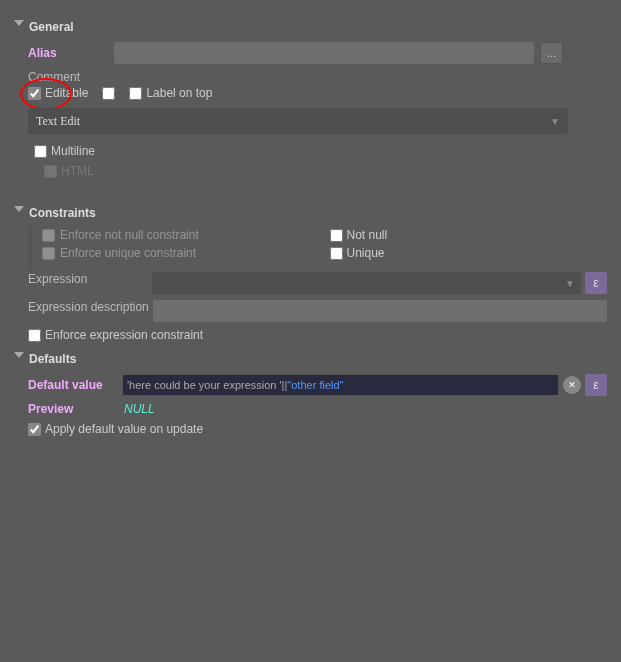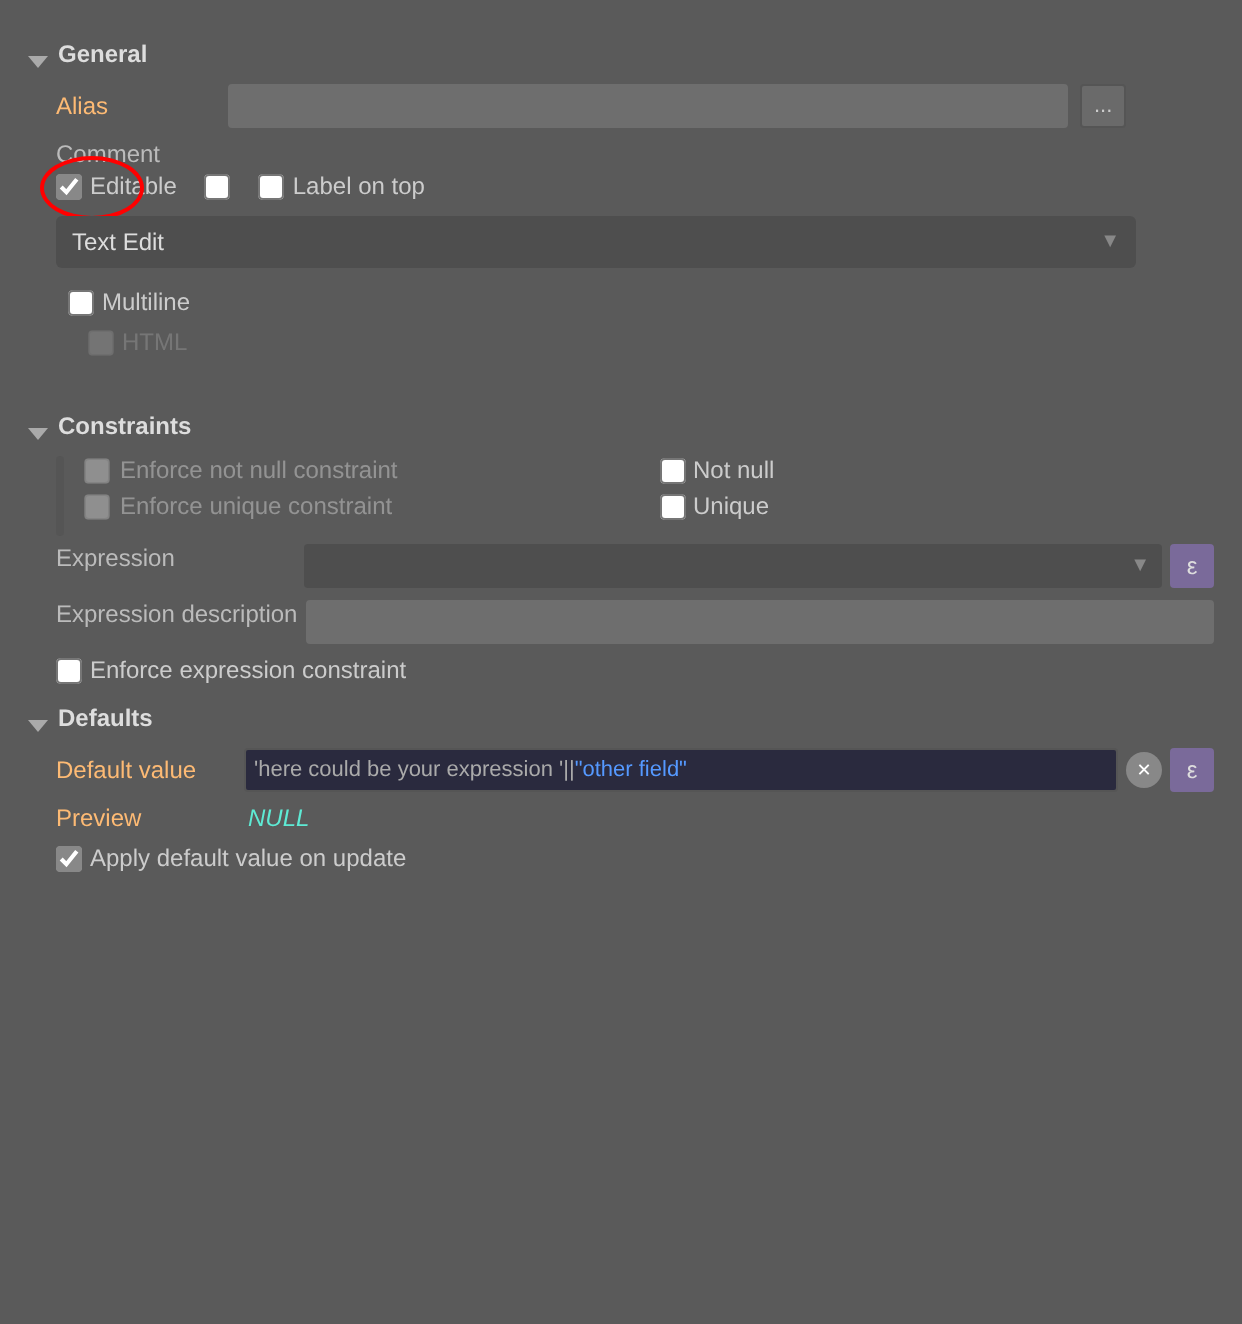--- a/index.html
+++ b/index.html
@@ -10,21 +10,21 @@
       color: #ddd;
       width: 621px;
       min-height: 662px;
     }
     .panel {
       background: #5a5a5a;
       padding: 10px 14px;
     }
     .section-header {
       display: flex;
-      align-items: flex-end;
+      align-items: flex-start;
       gap: 5px;
       margin-bottom: 8px;
       margin-top: 10px;
       font-weight: bold;
       color: #ddd;
       font-size: 12px;
     }
     .triangle {
       width: 0; height: 0;
       border-left: 5px solid transparent;
@@ -33,23 +33,24 @@
       display: inline-block;
     }
     .row {
       display: flex;
       align-items: center;
       gap: 6px;
       margin-bottom: 6px;
       padding-left: 14px;
     }
     .label {
-      color: #fdba74;
+      color: #f0abfc;
       min-width: 80px;
       font-size: 12px;
+      font-weight: bold;
     }
     input[type="text"], .text-input {
       background: #6e6e6e;
       border: none;
       border-radius: 2px;
       color: #ddd;
       font-size: 12px;
       padding: 3px 6px;
       height: 22px;
       outline: none;
@@ -106,20 +107,21 @@
       color: #ddd;
       font-size: 12px;
       padding: 3px 8px;
       height: 26px;
       border-radius: 3px;
       outline: none;
       appearance: none;
       -webkit-appearance: none;
       cursor: pointer;
       width: 100%;
+      font-family: Liberation Serif, serif;
     }
     .select-wrapper {
       position: relative;
       width: 540px;
       margin-left: 14px;
       margin-bottom: 10px;
     }
     .select-wrapper::after {
       content: '▼';
       position: absolute;

